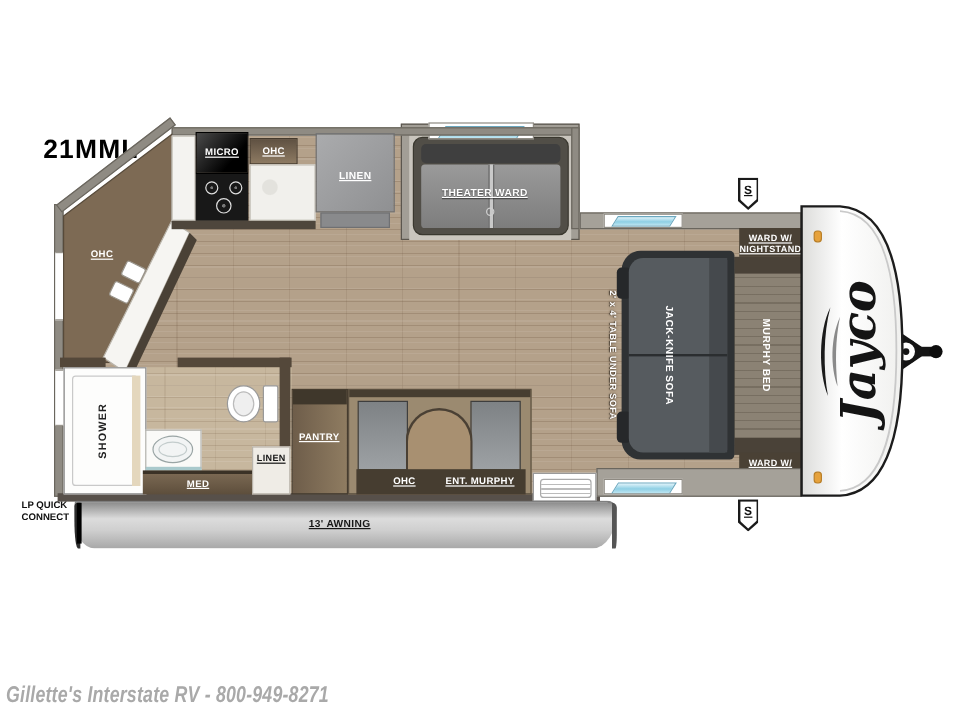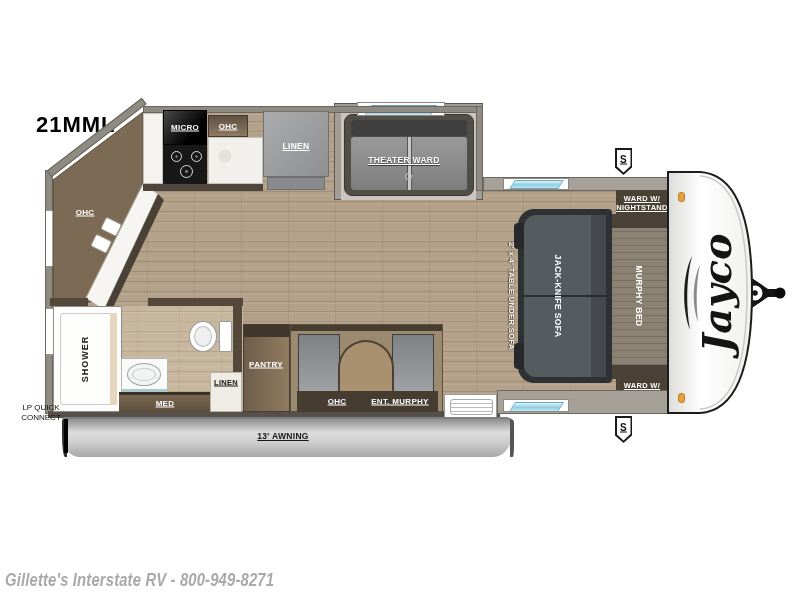--- a/index.html
+++ b/index.html
@@ -199,20 +199,20 @@
 
   <div class="abs" style="left:62px;top:417px;width:452px;height:40px;
               background:linear-gradient(180deg,#8e8e8e 0,#dcdcdc 35%,#cfcfcf 60%,#a8a8a8 100%);
               border-top:2px solid #7e7e7e;box-sizing:border-box;
               border-radius:3px 10px 24px 20px / 3px 10px 38px 30px;">
     <div class="abs" style="left:0;top:0;width:5px;height:100%;background:#2e2e2e;border-radius:3px 0 0 60%;"></div>
     <div class="abs" style="right:0;top:0;width:4px;height:100%;background:#555;border-radius:0 8px 60% 0;"></div>
   </div>
   <div class="lbl clabel lbl-dark" style="left:283px;top:436px;font-size:8.5px;color:#161616;">13' AWNING</div>
 
-  <div class="abs" style="left:18px;top:403px;width:46px;font-size:8px;font-weight:normal;color:#111;
-              text-align:center;line-height:9.5px;">LP QUICK CONNECT</div>
+  <div class="abs" style="left:18px;top:416px;width:46px;font-size:8px;font-weight:bold;color:#111;
+              text-align:left;line-height:9.5px;">LP QUICK CONNECT</div>
   <div class="abs" style="left:64px;top:419px;width:3.5px;height:34px;background:#000;"></div>
 
   <div class="abs" style="left:5px;top:569px;font-size:19px;font-weight:bold;font-style:italic;color:#a9a9a9;
               letter-spacing:.2px;transform:scaleX(0.78);transform-origin:0 0;white-space:nowrap;">Gillette's Interstate RV - 800-949-8271</div>
 
 </div>
 
 </body></html>

